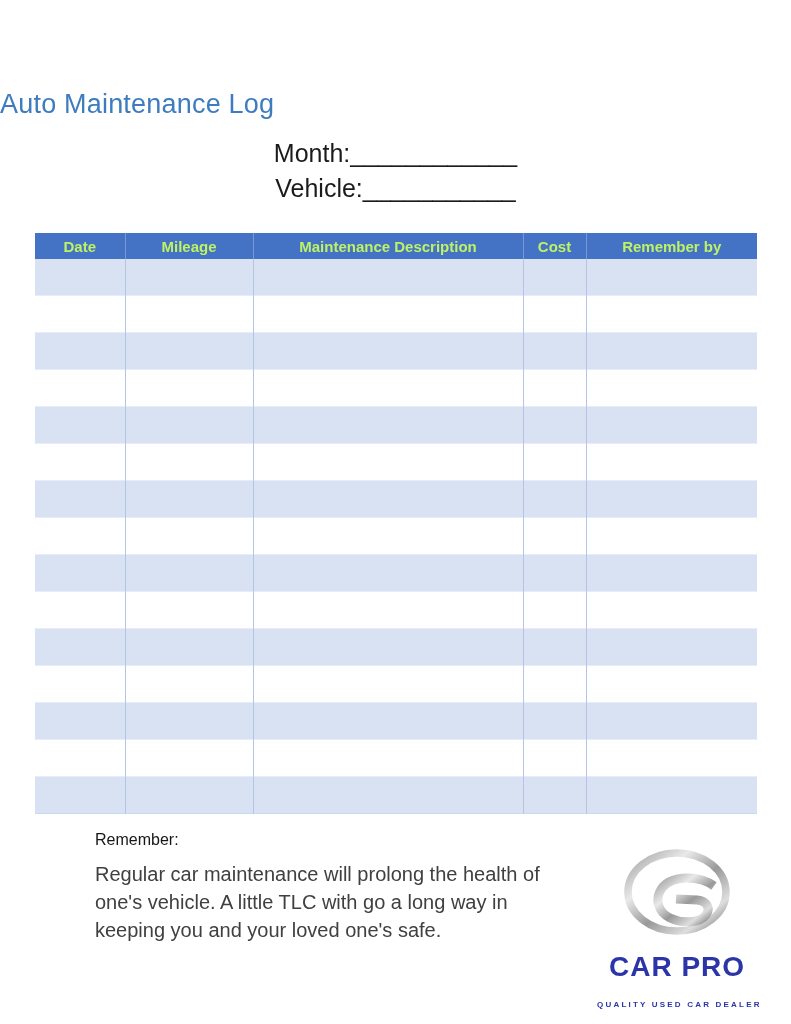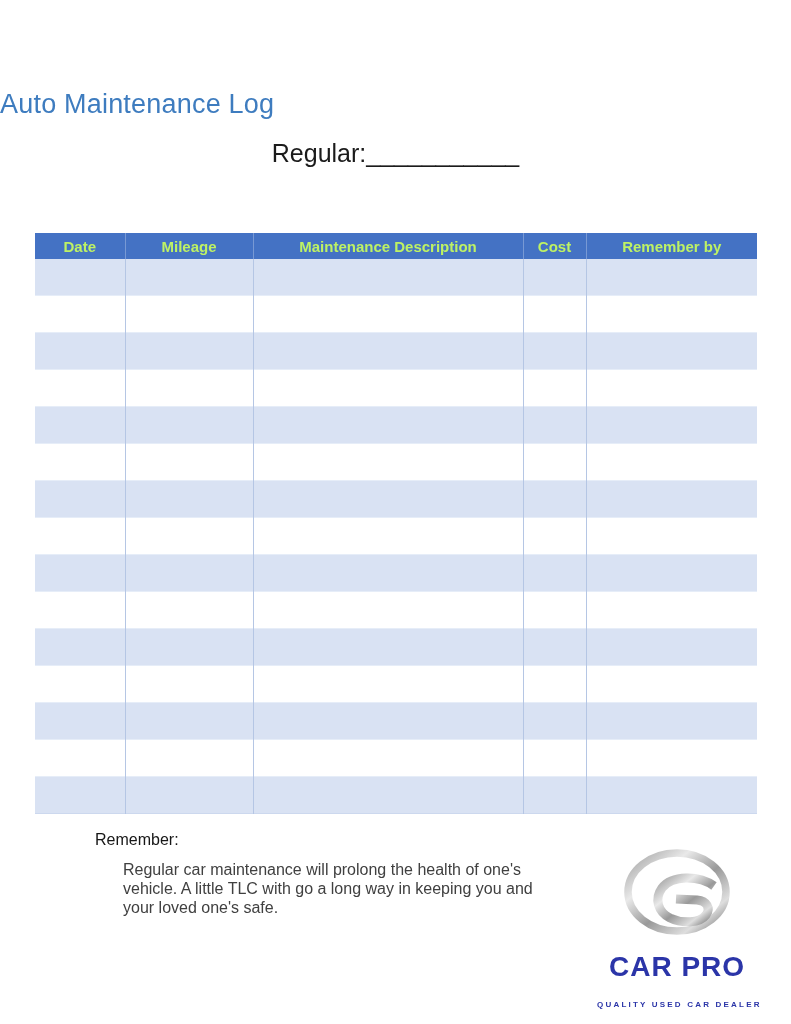--- a/index.html
+++ b/index.html
@@ -54,23 +54,22 @@
   
   .remember-block{
     position:absolute;top:824px;left:95px;width:465px;
   }
   .remember-heading{
     font-size:16px;line-height:32px;
     color:#161616;
   }
   .remember-body{
     margin-top:4px;
-    font-size:16px;line-height:19px;
+    font-size:20px;line-height:28px;
     color:#404040;
-    margin-left:28px;
   }
   .logo-block{
     position:absolute;top:849px;left:597px;width:160px;
     text-align:center;
   }
   .logo-emblem{display:block;margin:0 auto;}
   .logo-name{
     margin-top:16px;
     font-size:28px;line-height:28px;
     font-weight:800;
@@ -88,21 +87,22 @@
   }
 </style>
 </head>
 <body>
 
 <div class="page">
 
   <div class="doc-title">Auto Maintenance Log</div>
 
   <div class="id-lines">
-    <div class="id-line"><span>Regular:</span><span>___________</span></div>
+    <div class="id-line"><span>Month:</span><span>____________</span></div>
+    <div class="id-line"><span>Vehicle:</span><span>___________</span></div>
   </div>
 
   <table class="log-table">
     <colgroup>
       <col style="width:90px">
       <col style="width:128px">
       <col style="width:270px">
       <col style="width:63px">
       <col style="width:171px">
     </colgroup>

